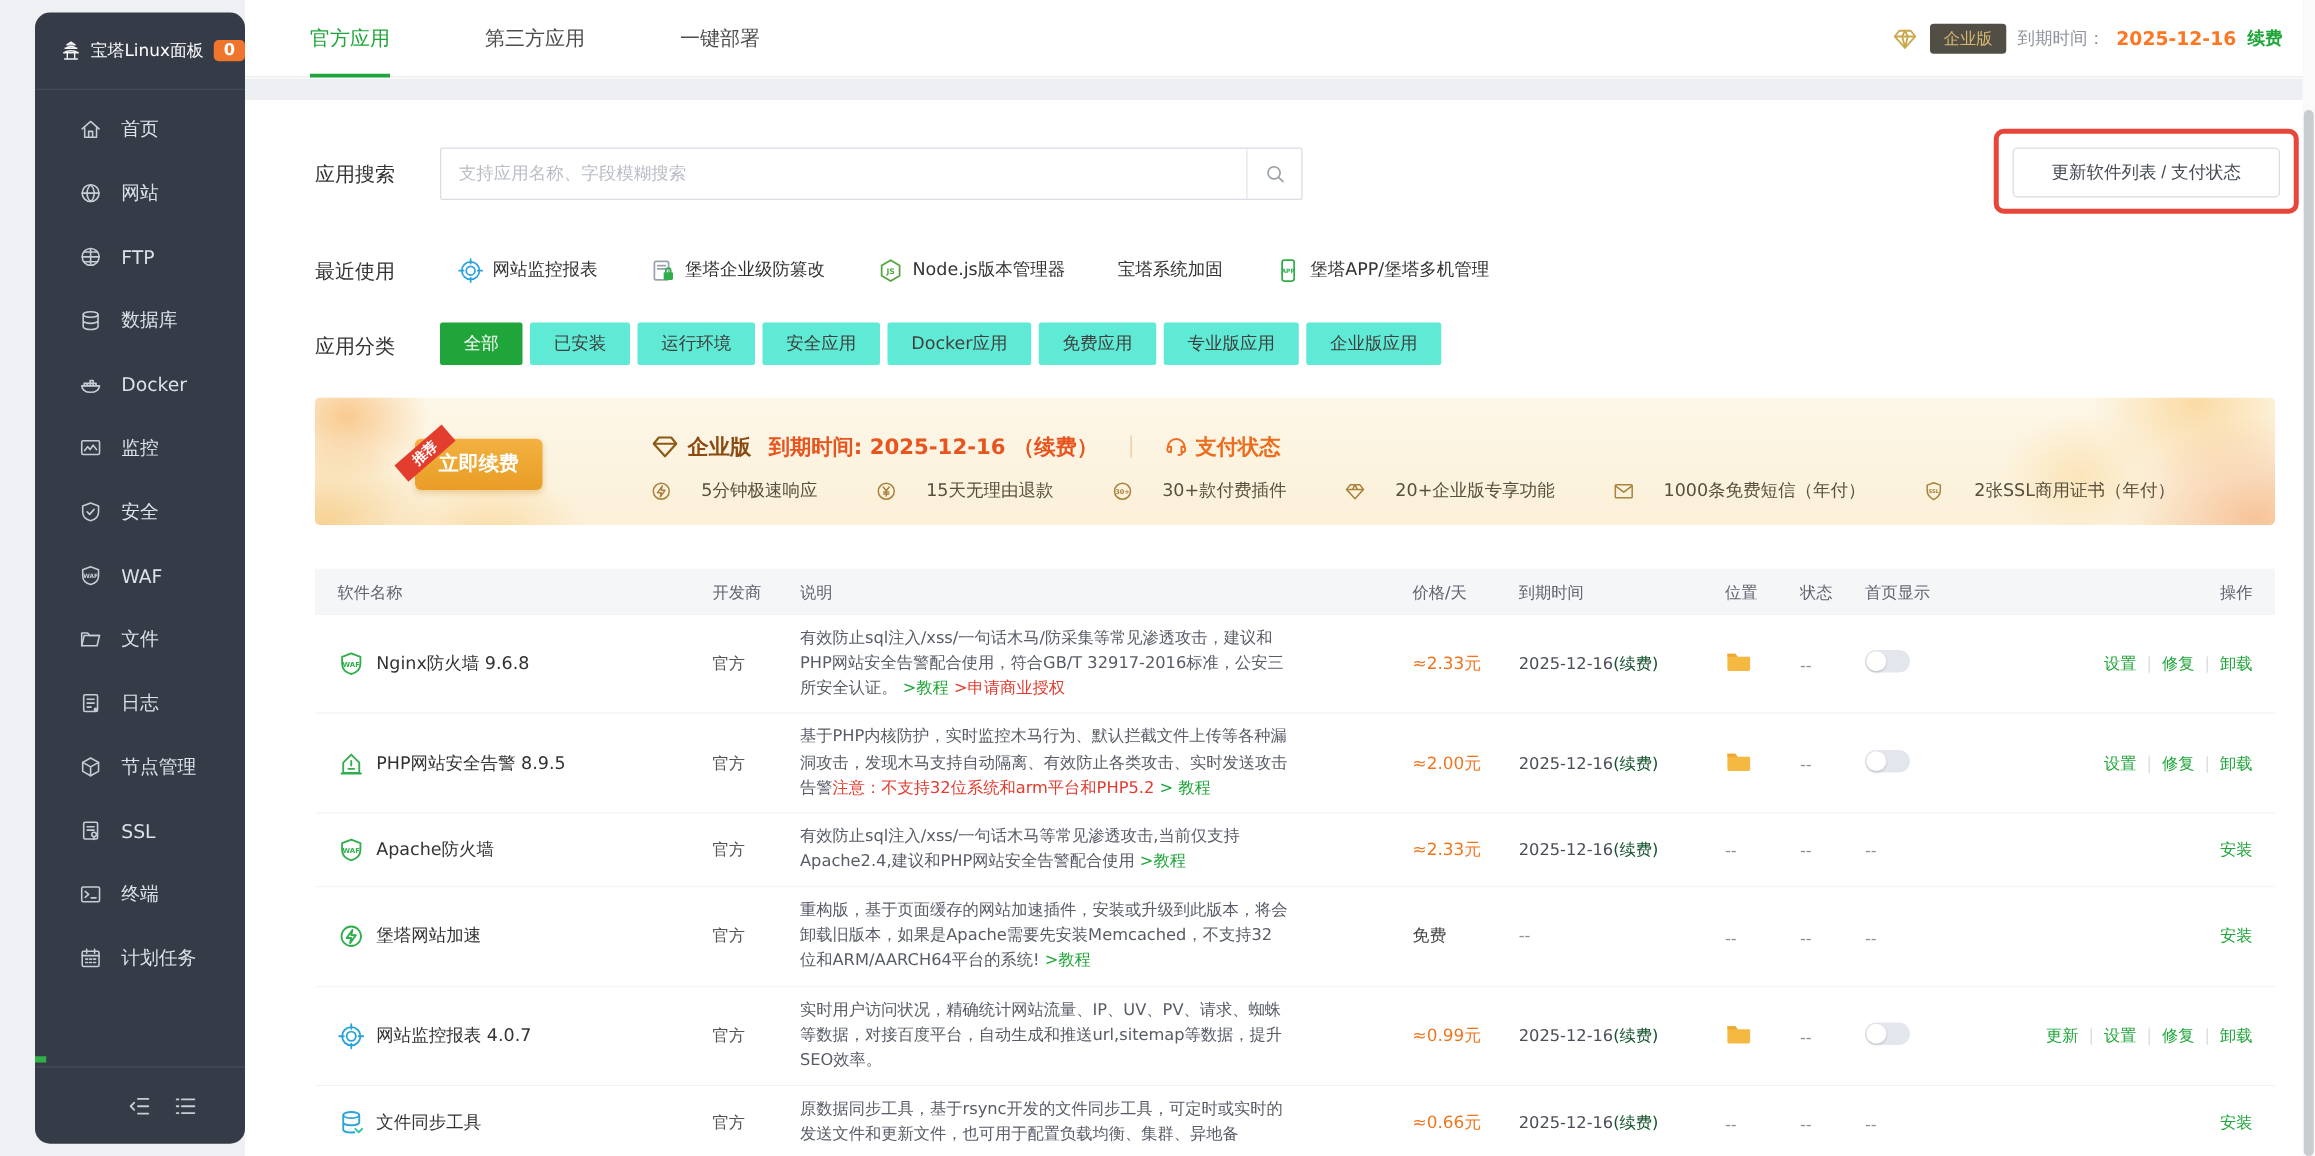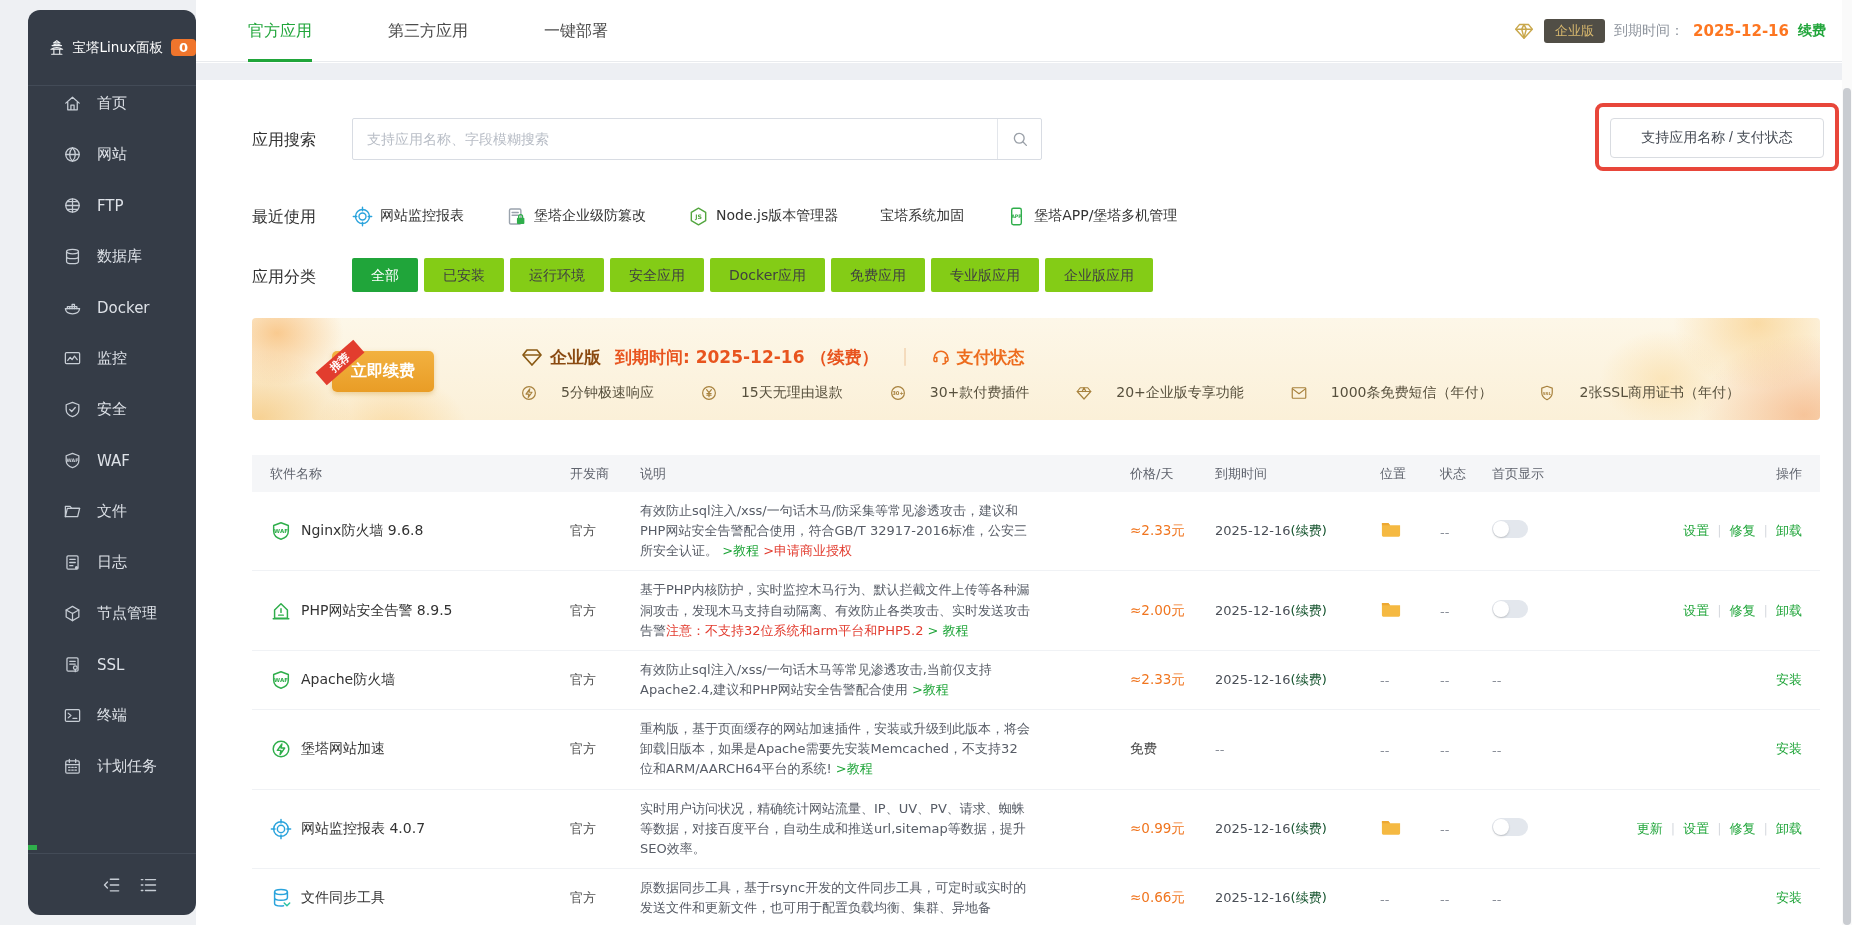--- a/index.html
+++ b/index.html
@@ -4,21 +4,21 @@
 <style>
   * { margin:0; padding:0; box-sizing:border-box; }
   html,body { width:1852px; height:925px; }
   body { font-family:"DejaVu Sans","Liberation Sans",sans-serif; background:#eef0f3; }
   #canvas { position:relative; width:1852px; height:925px; overflow:hidden; background:#eef0f3; }
   .icon { display:inline-flex; align-items:center; justify-content:center; }
   .icon svg { width:100%; height:100%; display:block; }
 
   
   #sidebar { position:absolute; left:28px; top:10px; width:168px; height:905px; background:#353c47; border-radius:12px; z-index:6; }
-  .side-header { height:76px; display:flex; align-items:center; padding-left:20px; border-bottom:1px solid #434b57; }
+  .side-header { height:62px; display:flex; align-items:center; padding-left:20px; border-bottom:1px solid #434b57; }
   .logo-ic { width:26px; height:26px; color:#f2f4f6; }
   .app-title { color:#fff; font-size:13.5px; margin-left:7px; white-space:nowrap; }
   .msg-badge { background:#f0752c; color:#fff; font-size:13px; font-weight:bold; border-radius:4px; padding:1px 8px; margin-left:8px; }
   #side-menu { position:absolute; top:68px; left:5px; right:0; }
   .menu-item { height:51px; display:flex; align-items:center; padding-left:30px; color:#dde1e7; font-size:15px; cursor:pointer; }
   .menu-item .icon { width:19px; height:19px; margin-right:15px; color:#c7cdd5; }
   .side-footer { position:absolute; bottom:0; left:0; right:0; height:62px; border-top:1px solid #434b57; display:flex; align-items:center; justify-content:space-between; padding:0 38px 0 74px; }
   .side-footer .icon { width:20px; height:20px; color:#c7cdd5; cursor:pointer; }
   .green-dot { position:absolute; left:0; top:-9px; width:9px; height:5px; background:#2fae4b; }
 
@@ -39,27 +39,27 @@
 
   .fld-label { position:absolute; left:56px; font-size:16px; color:#333; white-space:nowrap; }
   #search-wrap { position:absolute; left:156px; top:38px; width:690px; height:42px; border:1px solid #d8dce3; border-radius:2px; background:#fff; display:flex; }
   #search-input { flex:1; border:none; outline:none; padding:0 14px; font-size:14px; color:#333; font-family:inherit; background:transparent; }
   #search-input::placeholder { color:#b8bdc6; }
   .search-btn { width:44px; border-left:1px solid #e3e6eb; display:flex; align-items:center; justify-content:center; color:#9aa0a8; cursor:pointer; }
   .search-btn .icon { width:18px; height:18px; }
   #update-btn { position:absolute; left:1414px; top:38px; width:214px; height:40px; background:#fff; border:1px solid #d9dce1; border-radius:4px; font-size:14px; color:#454b54; display:flex; align-items:center; justify-content:center; cursor:pointer; white-space:nowrap; }
   #red-rect { position:absolute; left:1399px; top:23px; width:244px; height:68px; border:4px solid #e8463a; border-radius:8px; pointer-events:none; }
 
-  #recent-row { position:absolute; left:156px; top:122px; height:28px; display:flex; align-items:center; gap:42px; }
+  #recent-row { position:absolute; left:170px; top:122px; height:28px; display:flex; align-items:center; gap:42px; }
   .recent-item { display:flex; align-items:center; gap:7px; font-size:14px; color:#333; cursor:pointer; white-space:nowrap; }
   .recent-item .icon { width:21px; height:21px; }
   .ic-blue { color:#2aa3dc; } .ic-green { color:#2fae4b; } .ic-node { color:#53a63f; }
 
   #cat-row { position:absolute; left:156px; top:178px; display:flex; gap:6px; }
-  .chip { height:34px; line-height:34px; padding:0 19px; background:#84cc16; color:#404040; font-size:14px; border-radius:2px; cursor:pointer; white-space:nowrap; }
+  .chip { height:34px; line-height:34px; padding:0 19px; background:#5eead4; color:#404040; font-size:14px; border-radius:2px; cursor:pointer; white-space:nowrap; }
   .chip.active { background:#20a53a; color:#fff; }
 
   
   #banner { position:absolute; left:56px; right:32px; top:238px; height:102px; border-radius:4px; overflow:hidden;
     background:
       radial-gradient(95px 75px at 25px 15px, rgba(246,166,73,.55), transparent 70%),
       radial-gradient(130px 95px at 8px 100px, rgba(243,185,92,.55), transparent 70%),
       radial-gradient(110px 85px at 140px 115px, rgba(250,205,130,.6), transparent 70%),
       radial-gradient(150px 115px at 99% 95%, rgba(240,130,60,.4), transparent 70%),
       radial-gradient(120px 95px at 96% 5%, rgba(248,196,110,.55), transparent 70%),
@@ -298,21 +298,21 @@
         <input id="search-input" placeholder="支持应用名称、字段模糊搜索" style="">
         <span class="search-btn">
           <span class="icon">
             <svg viewBox="0 0 24 24" fill="none" stroke="currentColor" stroke-width="1.8" stroke-linecap="round">
                 <circle cx="11" cy="11" r="6.5"></circle>
                 <path d="M15.8 15.8L20.5 20.5"></path>
               </svg>
           </span>
         </span>
       </div>
-      <button id="update-btn">支持应用名称 / 支付状态</button>
+      <button id="update-btn">更新软件列表 / 支付状态</button>
       <div id="red-rect"></div>
 
       <span class="fld-label" style="top:127px;">最近使用</span>
       <div id="recent-row">
           <div class="recent-item">
             <span class="icon ic-blue">
               <svg viewBox="0 0 24 24" fill="none" stroke="currentColor" stroke-width="1.6" stroke-linecap="round" stroke-linejoin="round">
                 <circle cx="12" cy="12" r="8"></circle>
                 <circle cx="12" cy="12" r="4"></circle>
                 <path d="M12 1.5v4M12 18.5v4M1.5 12h4M18.5 12h4"></path>

